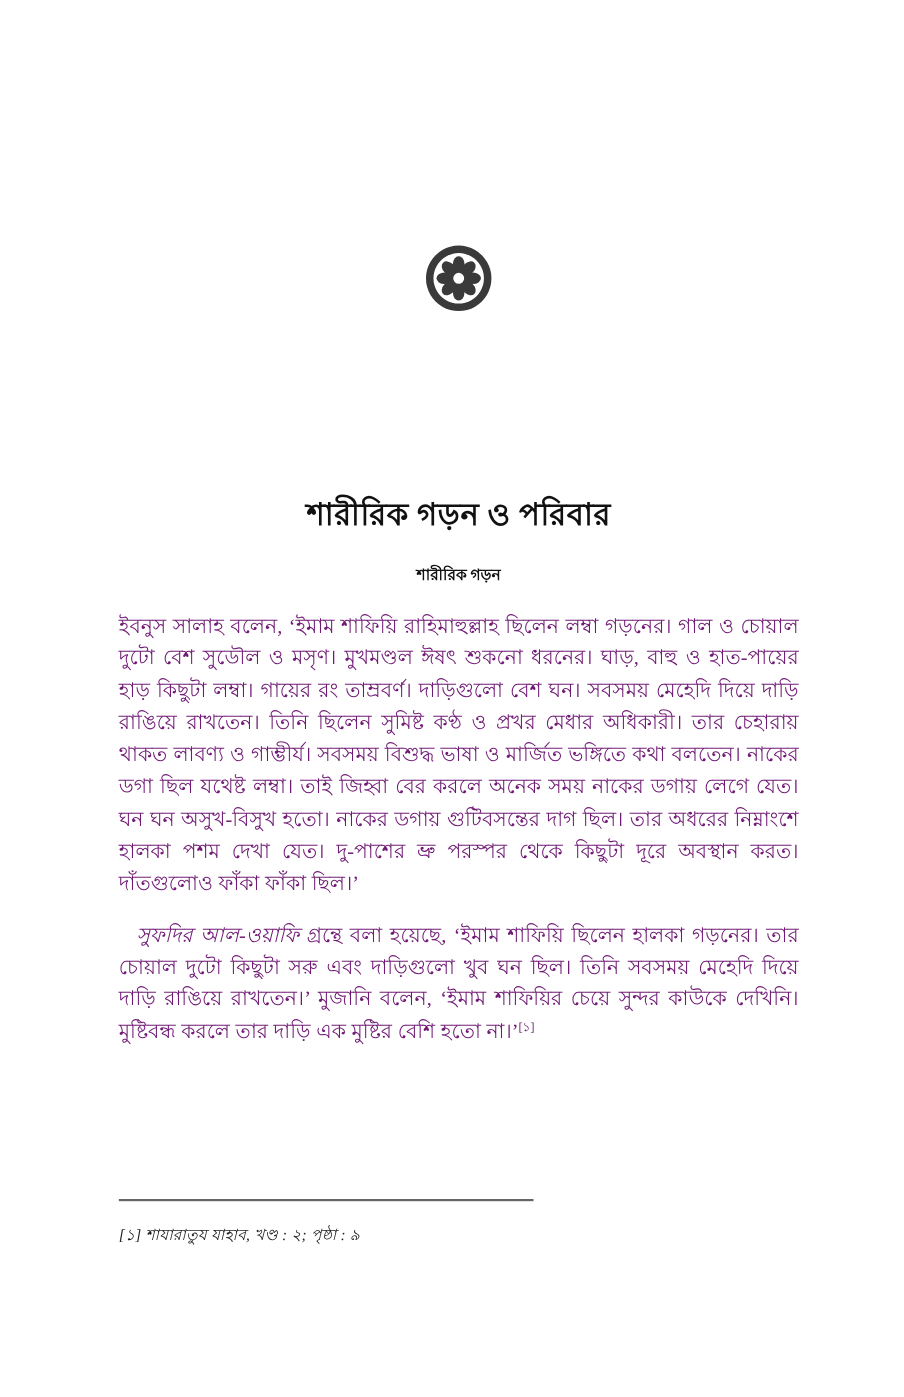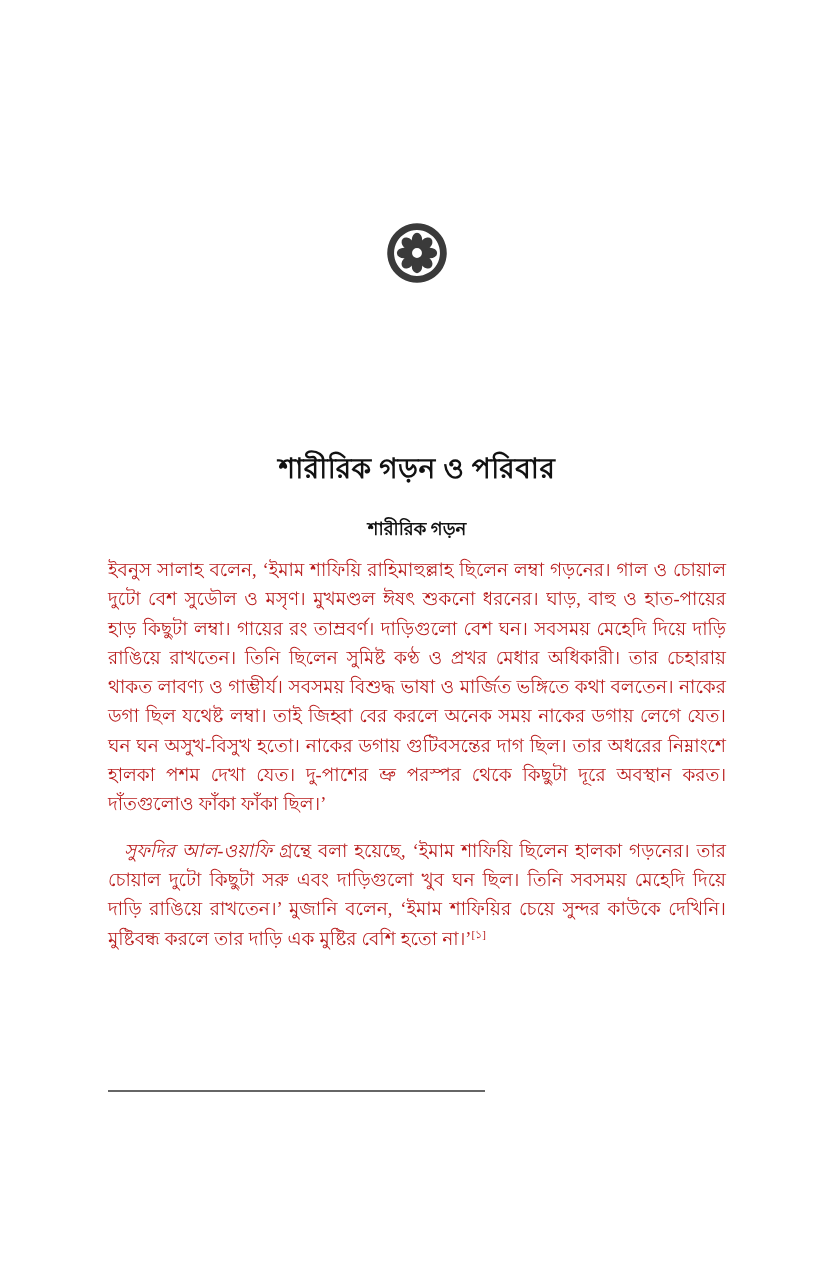--- a/index.html
+++ b/index.html
@@ -59,41 +59,41 @@
     line-height: 1.25;
     color: #111111;
   }
 
   .section-title {
     position: absolute;
     left: 0;
     top: 503px;
     width: 618px;
     text-align: center;
-    font-size: 18px;
+    font-size: 14px;
     font-weight: 700;
     line-height: 1.25;
     color: #111111;
   }
 
   
   .body-block {
     position: absolute;
     left: 0;
     top: 556px;
     width: 618px;
   }
 
   p.para {
     margin: 0 0 17px 0;
     font-size: 18.5px;
     line-height: 29.3px;
     text-align: justify;
     text-justify: inter-word;
-    color: #b91c1c;
+    color: #701a75;
     word-spacing: 0.5px;
   }
   p.para:last-child {
     margin-bottom: 0;
   }
 
   .book-title {
     font-style: italic;
     margin-left: 16px;
   }
@@ -158,16 +158,17 @@
 
       <p class="para">ইবনুস সালাহ বলেন, ‘ইমাম শাফিয়ি রাহিমাহুল্লাহ ছিলেন লম্বা গড়নের। গাল ও চোয়াল দুটো বেশ সুডৌল ও মসৃণ। মুখমণ্ডল ঈষৎ শুকনো ধরনের। ঘাড়, বাহু ও হাত-পায়ের হাড় কিছুটা লম্বা। গায়ের রং তাম্রবর্ণ। দাড়িগুলো বেশ ঘন। সবসময় মেহেদি দিয়ে দাড়ি রাঙিয়ে রাখতেন। তিনি ছিলেন সুমিষ্ট কণ্ঠ ও প্রখর মেধার অধিকারী। তার চেহারায় থাকত লাবণ্য ও গাম্ভীর্য। সবসময় বিশুদ্ধ ভাষা ও মার্জিত ভঙ্গিতে কথা বলতেন। নাকের ডগা ছিল যথেষ্ট লম্বা। তাই জিহ্বা বের করলে অনেক সময় নাকের ডগায় লেগে যেত। ঘন ঘন অসুখ-বিসুখ হতো। নাকের ডগায় গুটিবসন্তের দাগ ছিল। তার অধরের নিম্নাংশে হালকা পশম দেখা যেত। দু-পাশের ভ্রু পরস্পর থেকে কিছুটা দূরে অবস্থান করত। দাঁতগুলোও ফাঁকা ফাঁকা ছিল।’</p>
 
 
       <p class="para"><span class="book-title">সুফদির আল-ওয়াফি</span><span> গ্রন্থে বলা হয়েছে, ‘ইমাম শাফিয়ি ছিলেন হালকা গড়নের। তার চোয়াল দুটো কিছুটা সরু এবং দাড়িগুলো খুব ঘন ছিল। তিনি সবসময় মেহেদি দিয়ে দাড়ি রাঙিয়ে রাখতেন।’ মুজানি বলেন, ‘ইমাম শাফিয়ির চেয়ে সুন্দর কাউকে দেখিনি। মুষ্টিবন্ধ করলে তার দাড়ি এক মুষ্টির বেশি হতো না।’</span><sup class="fn-ref">[১]</sup></p>
 
     </div>
 
     <div class="footnote-area">
       <div class="footnote-rule"></div>
+      <div class="footnote-text">[১] শাযারাতুয যাহাব, খণ্ড : ২; পৃষ্ঠা : ৯</div>
     </div>
 
   </div>
 </div>
 
 </body></html>

